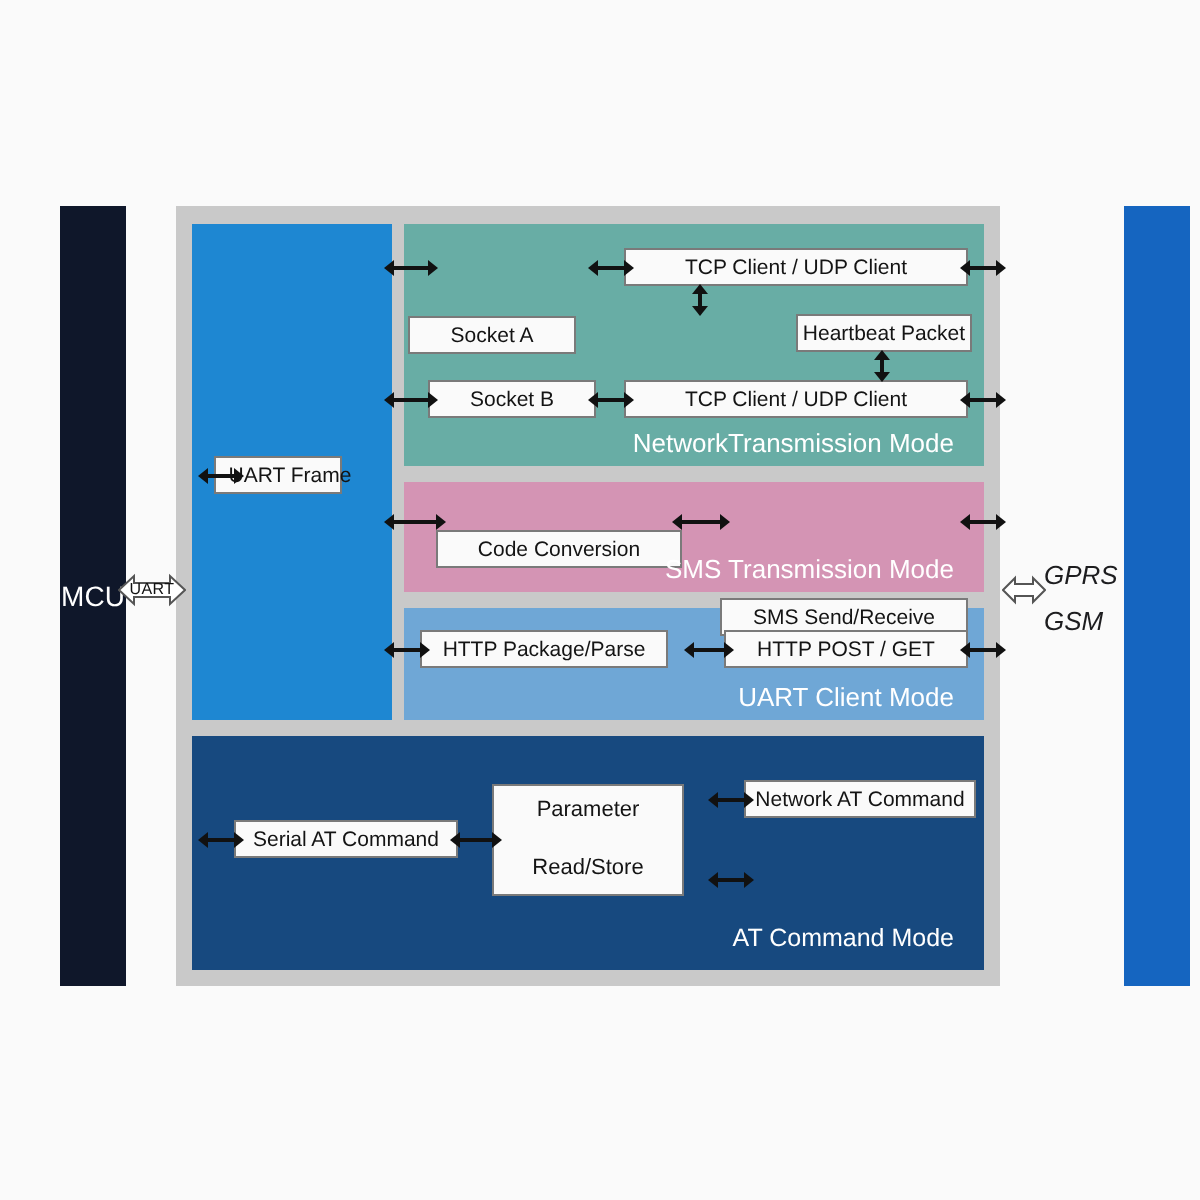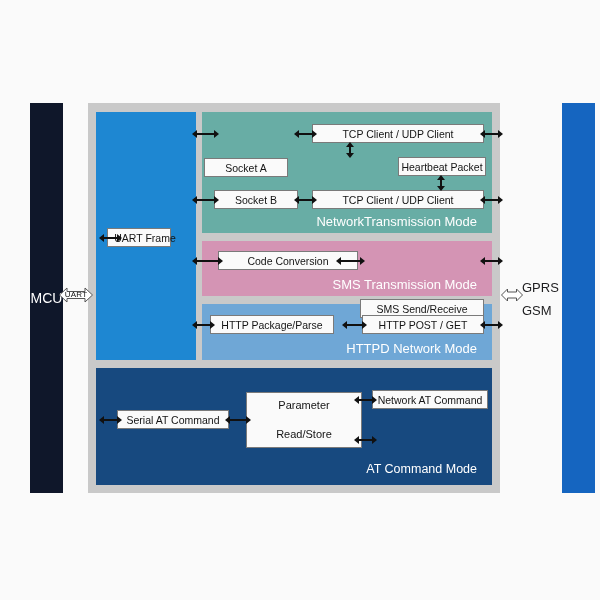--- a/index.html
+++ b/index.html
@@ -37,21 +37,21 @@
   .va::before,.va::after{content:"";position:absolute;left:-3.4px;width:0;height:0;
       border-left:4.2px solid transparent;border-right:4.2px solid transparent;}
   .va::before{top:-5px;border-bottom:5.5px solid #111;}
   .va::after{bottom:-5px;border-top:5.5px solid #111;}
 
   
   .bigarrow{position:absolute;}
   .bigarrow svg{display:block;}
   .uartlbl{position:absolute;left:59px;top:290px;width:34px;text-align:center;font-size:8px;color:#111;letter-spacing:0.2px;}
 
-  .sidetext{position:absolute;left:522px;top:276px;color:#1d1d1f;font-size:13px;line-height:23px;}
+  .sidetext{position:absolute;left:522px;top:276px;color:#1d1d1f;font-size:13px;line-height:23px;font-style:italic;}
   .sidetext div{white-space:nowrap;}
 </style>
 </head>
 <body>
 
 <div class="canvas">
 
   <div class="vbar mcu" style="background: #0f172a;">
     <span>MCU</span>
   </div>
@@ -70,30 +70,30 @@
 
   <div class="wbox" style="left:107px;top:228px;width:64px;padding-left:12px;">UART Frame</div>
 
   <div class="wbox" style="left:204px;top:124px;width:84px;margin-top:34px;">Socket A</div>
   <div class="wbox" style="left:312px;top:124px;width:172px;">TCP Client / UDP Client</div>
   <div class="wbox" style="left:214px;top:190px;width:84px;">Socket B</div>
   <div class="wbox" style="left:398px;top:157px;width:88px;">Heartbeat Packet</div>
   <div class="wbox" style="left:312px;top:190px;width:172px;">TCP Client / UDP Client</div>
   <div class="modelabel" style="left:202px;top:214px;width:284px;">NetworkTransmission Mode</div>
 
-  <div class="wbox" style="left:218px;top:251px;width:140px;">Code Conversion</div>
+  <div class="wbox" style="left:218px;top:265px;width:123px;">Code Conversion</div>
   <div class="wbox" style="left:360px;top:251px;width:124px;margin-top:48px;">SMS Send/Receive</div>
   <div class="modelabel" style="left:202px;top:277px;width:284px;">SMS Transmission Mode</div>
 
   <div class="wbox" style="left:210px;top:315px;width:124px;">HTTP Package/Parse</div>
   <div class="wbox" style="left:362px;top:315px;width:122px;">HTTP POST / GET</div>
-  <div class="modelabel" style="left:202px;top:341px;width:284px;">HTTPD Network Mode</div>
+  <div class="modelabel" style="left:202px;top:341px;width:284px;">UART Client Mode</div>
 
   <div class="wbox" style="left:117px;top:410px;width:112px;">Serial AT Command</div>
-  <div class="wbox tall" style="left:246px;top:392px;width:116px;gap:13px;">
+  <div class="wbox tall" style="left:246px;top:392px;width:96px;gap:13px;">
     <span>Parameter</span>
     <span>Read/Store</span>
   </div>
   <div class="wbox" style="left:372px;top:390px;width:116px;">Network AT Command</div>
   <div class="modelabel lg" style="left:96px;top:462px;width:390px;">AT Command Mode</div>
 
   <i class="ha" style="left:104px;top:237px;width:13px;"></i>
   <i class="ha" style="left:197px;top:133px;width:17px;"></i>
   <i class="ha" style="left:299px;top:133px;width:13px;"></i>
   <i class="ha" style="left:485px;top:133px;width:13px;"></i>

